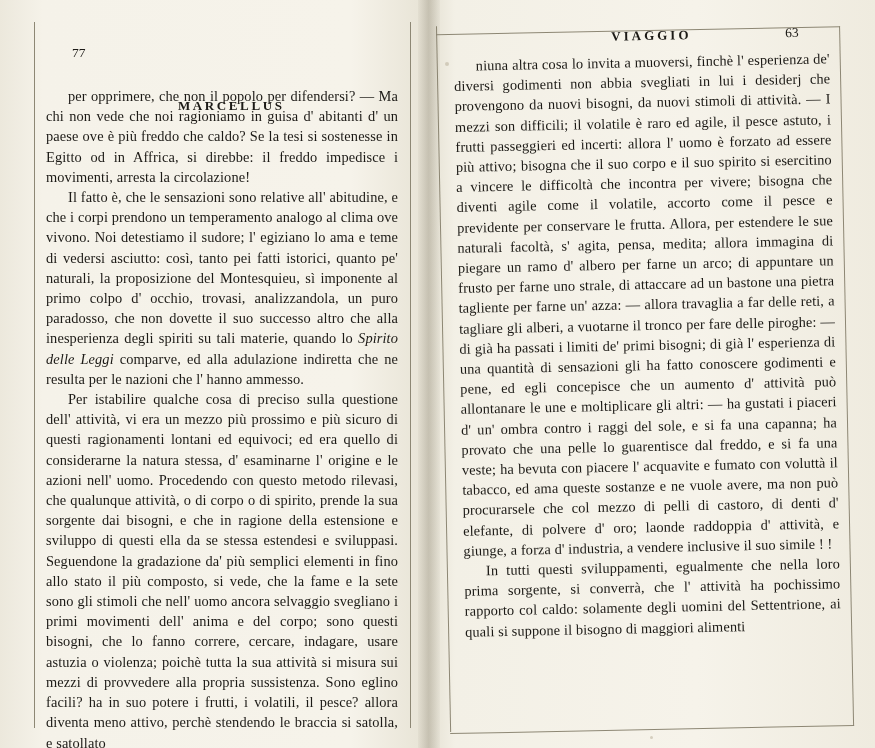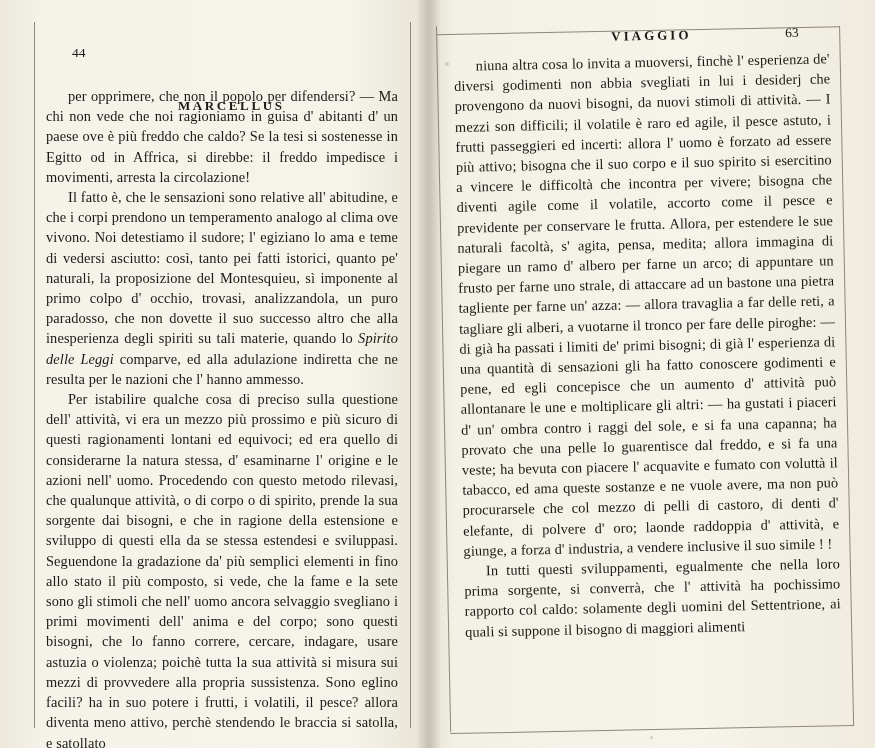--- a/index.html
+++ b/index.html
@@ -113,21 +113,21 @@
 </style>
 </head>
 <body>
 
 <div id="book">
 
   <div class="page left">
     <div class="rule v-left-outer"></div>
     <div class="rule v-left-inner"></div>
 
-    <div class="folio folio-left">44</div>
+    <div class="folio folio-left">77</div>
     <div class="headline head-left">MARCELLUS</div>
 
     <div class="textblock">
       <p>per opprimere, che non il popolo per difendersi? — Ma chi non vede che noi ragioniamo in guisa d' abitanti d' un paese ove è più freddo che caldo? Se la tesi si sostenesse in Egitto od in Affrica, si direbbe: il freddo impedisce i movimenti, arresta la circolazione!</p>
       <p>Il fatto è, che le sensazioni sono relative all' abitudine, e che i corpi prendono un temperamento analogo al clima ove vivono. Noi detestiamo il sudore; l' egiziano lo ama e teme di vedersi asciutto: così, tanto pei fatti istorici, quanto pe' naturali, la proposizione del Montesquieu, sì imponente al primo colpo d' occhio, trovasi, analizzandola, un puro paradosso, che non dovette il suo successo altro che alla inesperienza degli spiriti su tali materie, quando lo <span class="it">Spirito delle Leggi</span> comparve, ed alla adulazione indiretta che ne resulta per le nazioni che l' hanno ammesso.</p>
       <p>Per istabilire qualche cosa di preciso sulla questione dell' attività, vi era un mezzo più prossimo e più sicuro di questi ragionamenti lontani ed equivoci; ed era quello di considerarne la natura stessa, d' esaminarne l' origine e le azioni nell' uomo. Procedendo con questo metodo rilevasi, che qualunque attività, o di corpo o di spirito, prende la sua sorgente dai bisogni, e che in ragione della estensione e sviluppo di questi ella da se stessa estendesi e sviluppasi. Seguendone la gradazione da' più semplici elementi in fino allo stato il più composto, si vede, che la fame e la sete sono gli stimoli che nell' uomo ancora selvaggio svegliano i primi movimenti dell' anima e del corpo; sono questi bisogni, che lo fanno correre, cercare, indagare, usare astuzia o violenza; poichè tutta la sua attività si misura sui mezzi di provvedere alla propria sussistenza. Sono eglino facili? ha in suo potere i frutti, i volatili, il pesce? allora diventa meno attivo, perchè stendendo le braccia si satolla, e satollato</p>
     </div>
   </div>
 
   <div class="page right">

